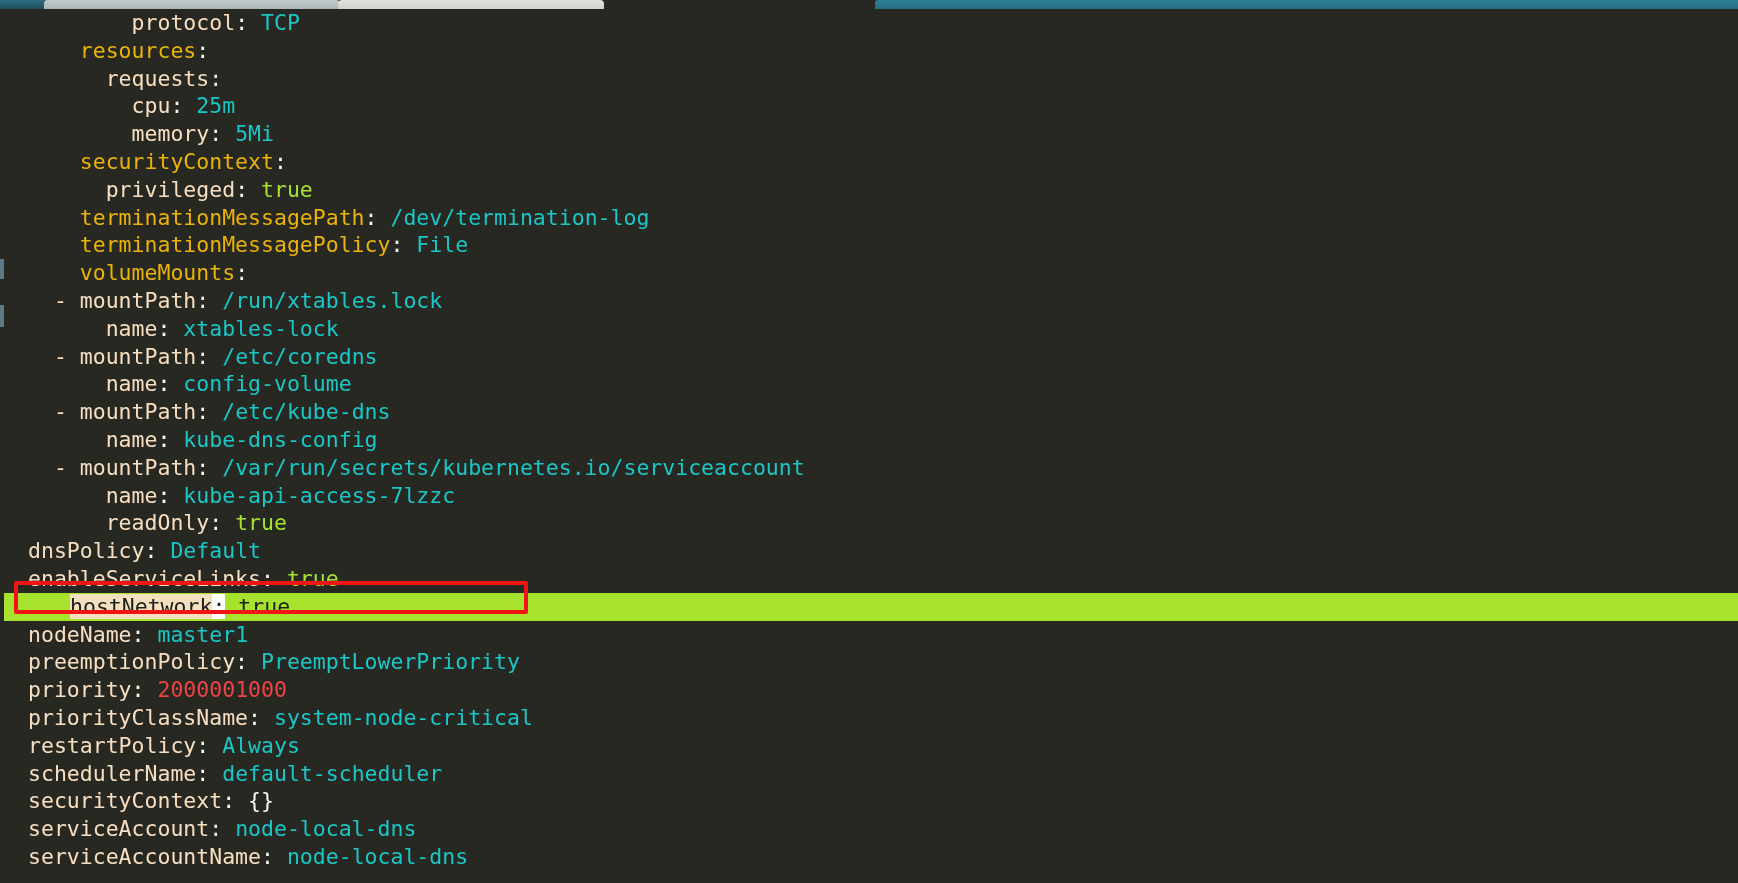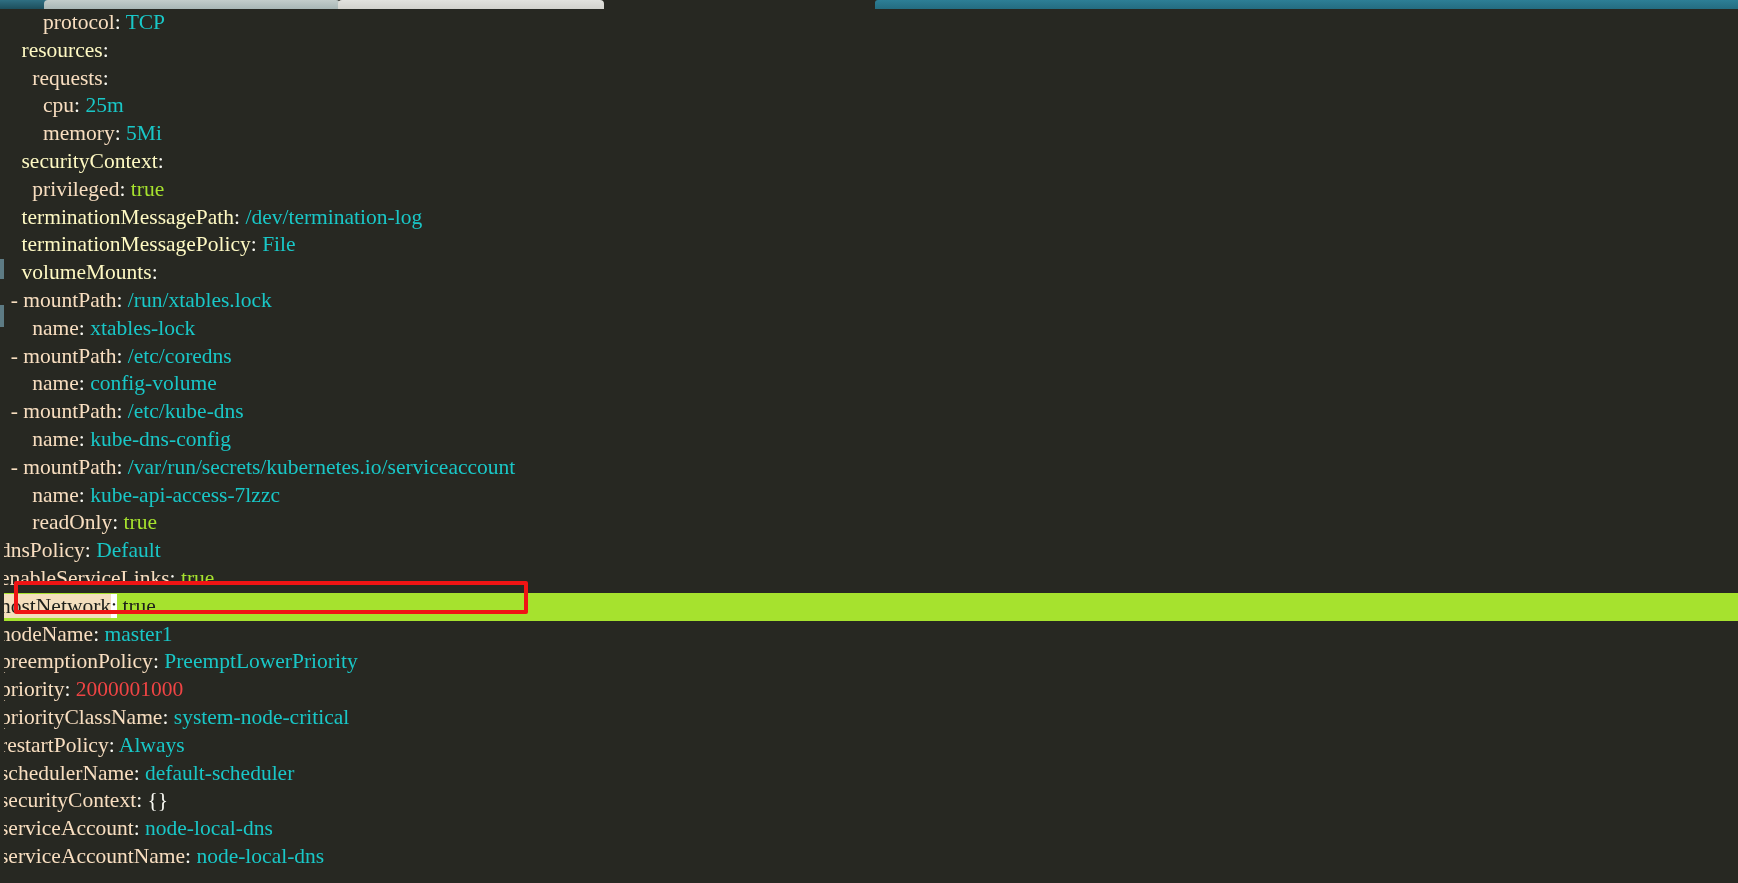--- a/index.html
+++ b/index.html
@@ -65,39 +65,39 @@
     padding: 0;
     font-size: 21.5px;
     line-height: 27.8px;
     white-space: pre;
     letter-spacing: 0px;
     z-index: 10;
   }
   .line {
     position: relative;
     height: 27.8px;
+    padding-left: 28px;
     color: #f8f8f2;
-    font-family: Liberation Serif, serif;
   }
   .line-hl {
     background: #a6e22e;
   }
 
   
-  .k-top   { color: #fef9c3; }   
+  .k-top   { color: #eab308; }   
   .k-sub   { color: #f8dec0; }   
   .k-dash  { color: #f8dec0; }
   .v-str   { color: #19c7c7; }   
   .v-bool  { color: #a6e22e; }   
   .v-num   { color: #ef4444; }   
   .punct   { color: #f8f8f2; }
   .brace   { color: #f8f8f2; }
 
   
-  .line-hl .k-sub  { color: #1d1f1a; background: #f4dfbe; }
+  .line-hl .k-sub  { color: #1d1f1a; background: #f4dfbe; margin-left: 42px; }
   .line-hl .punct  { color: #1d1f1a; background: #ffffff; }
   .line-hl .v-bool { color: #1d1f1a; }
 
   
   .red-box {
     position: absolute;
     left: 14px;
     top: 581px;
     width: 514px;
     height: 33px;

